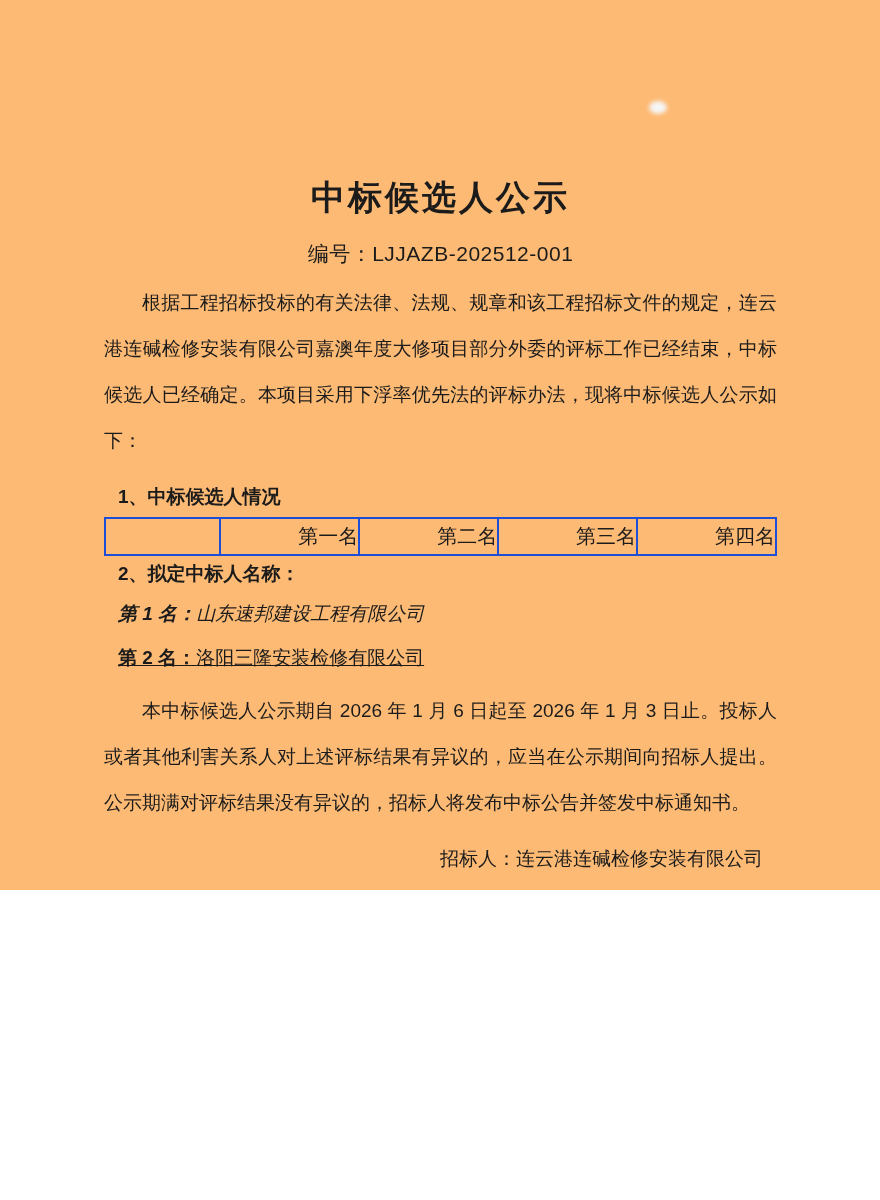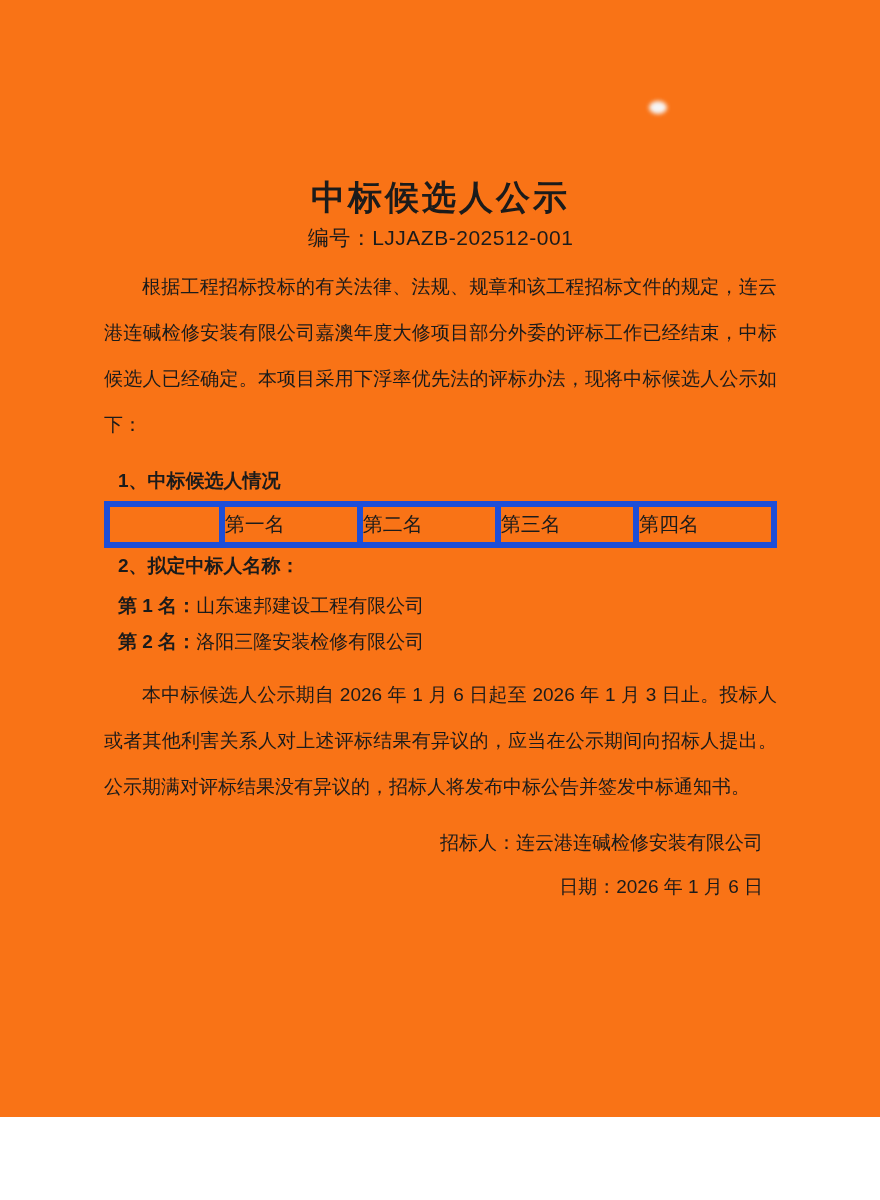--- a/index.html
+++ b/index.html
@@ -3,40 +3,40 @@
 <meta charset="utf-8">
 <style>
   html, body {
     margin: 0;
     padding: 0;
     background: #ffffff;
   }
   .page {
     position: relative;
     width: 880px;
-    height: 1117px;
-    background: #f97316;
+    height: 890px;
+    background: #fdba74;
     overflow: hidden;
     font-family: "Liberation Sans", "DejaVu Sans", sans-serif;
     color: #1b1b1b;
   }
   .content {
     padding: 0 103px 0 104px; 
   }
   .doc-title {
     margin: 178px 0 0 0;
     font-family: "Liberation Serif", "DejaVu Serif", serif;
     font-weight: 700;
     font-size: 34px;
     line-height: 40px;
     letter-spacing: 3px;
     text-align: center;
   }
   .doc-number {
-    margin-top: 6px;
+    margin-top: 22px;
     font-size: 21px;
     line-height: 28px;
     letter-spacing: 0.5px;
     text-align: center;
   }
   .para {
     margin-top: 12px;
     font-size: 19px;
     line-height: 46px;
     text-align: justify;
@@ -55,44 +55,44 @@
   }
   table.candidates {
     margin-top: 6px;
     width: 100%;
     border-collapse: collapse;
     table-layout: fixed;
   }
   table.candidates col.c0 { width: 17.2%; }
   table.candidates col.cn { width: 20.7%; }
   table.candidates th, table.candidates td {
-    border: 6px solid #1d4ed8;
+    border: 2px solid #1d4ed8;
     font-weight: 400;
     font-size: 19px;
-    text-align: left;
+    text-align: right;
     vertical-align: middle;
     padding: 0;
   }
   tr.rank-row th { height: 29px; font-size: 20px; }
   tr.name-row th, tr.name-row td { height: 52px; line-height: 26px; padding: 3px 6px; }
   tr.rate-row th, tr.rate-row td { height: 54px; }
   tr.rate-row td { font-size: 20px; }
   th.row-head {
     text-align: justify;
     text-justify: inter-character;
     padding: 3px 13px 3px 12px !important;
     line-height: 26px;
   }
   .winner-line {
     padding-left: 14px;
     font-size: 19px;
     line-height: 28px;
   }
-  .winner-line.first { margin-top: 12px; }
-  .winner-line.second { margin-top: 8px; }
+  .winner-line.first { margin-top: 12px; font-style: italic; }
+  .winner-line.second { margin-top: 16px; text-decoration: underline; }
   .winner-line .lbl { font-weight: 700; }
   .notice {
     margin-top: 16px;
   }
   .sign-line {
     font-size: 19px;
     line-height: 28px;
     text-align: right;
     padding-right: 14px;
   }

